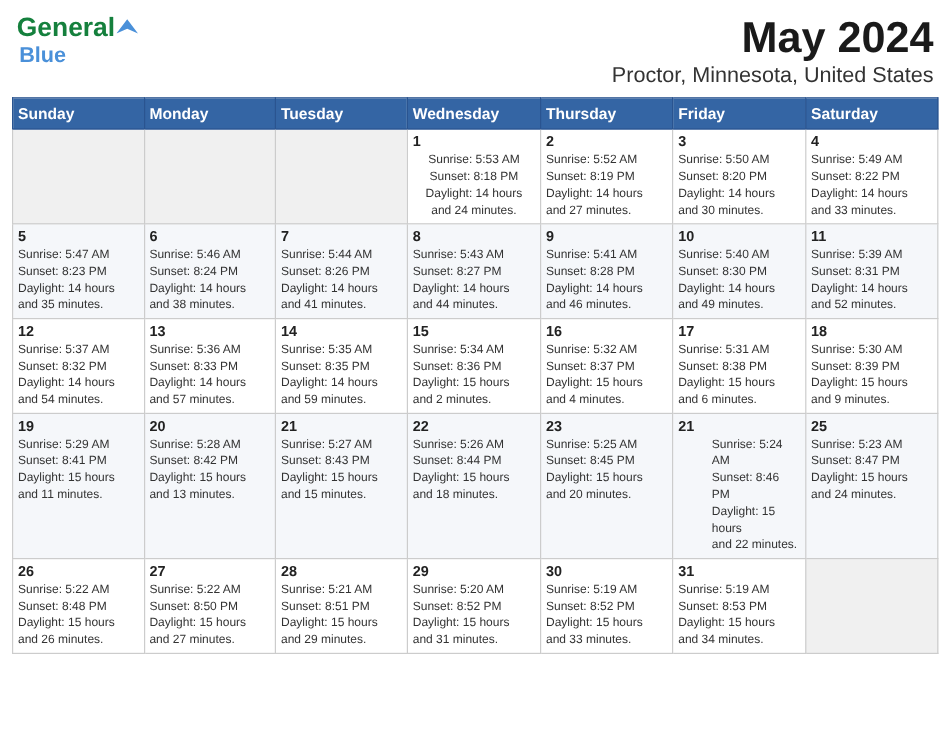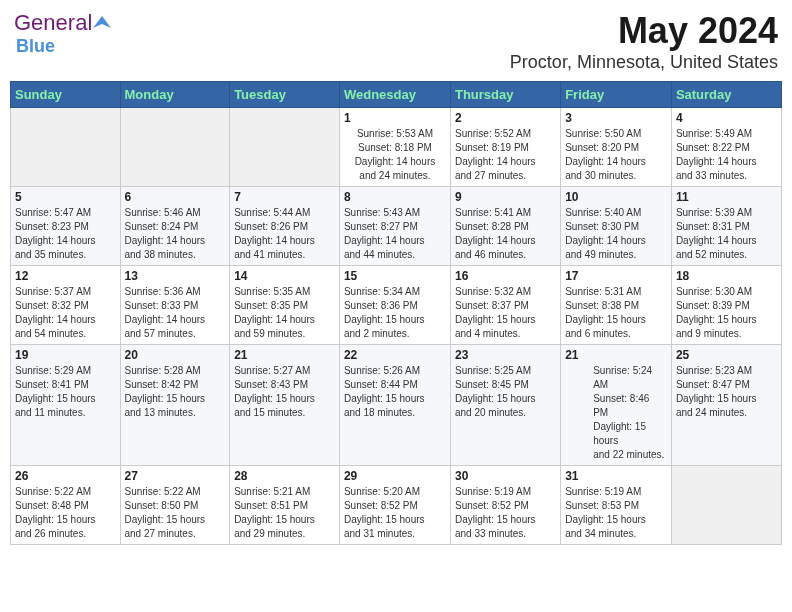--- a/index.html
+++ b/index.html
@@ -34,21 +34,21 @@
       font-size: 18px;
       color: #333;
     }
     .calendar {
       width: 100%;
       border-collapse: collapse;
       border: 1px solid #ccc;
     }
     .calendar th {
       background-color: #3465a4;
-      color: #86efac;
+      color: #ffffff;
       font-size: 13px;
       padding: 5px 4px;
       text-align: left;
       border: 1px solid #2a5490;
     }
     .calendar td {
       vertical-align: top;
       border: 1px solid #ccc;
       padding: 3px 4px;
       width: 113px;
@@ -77,21 +77,21 @@
     .row-alt td {
       background: #eef2f8;
     }
   </style>
 </head>
 <body>
 
 <div class="header">
   <div class="logo">
     <div style="display:flex;align-items:center;">
-      <span style="font-size:22px;font-weight:normal;color:#701a75;">General</span>
+      <span style="font-size:22px;font-weight:bold;color:#15803d;">General</span>
       <svg width="18" height="18" viewBox="0 0 18 18" style="margin-left:1px;">
         <polygon points="9,2 18,14 9,10 0,14" fill="#4a90d9"></polygon>
       </svg>
     </div>
     <span style="font-size:18px;font-weight:bold;color:#4a90d9;margin-left:2px;">Blue</span>
   </div>
   <div class="title-area">
     <div class="month-year">May 2024</div>
     <div class="location">Proctor, Minnesota, United States</div>
   </div>

